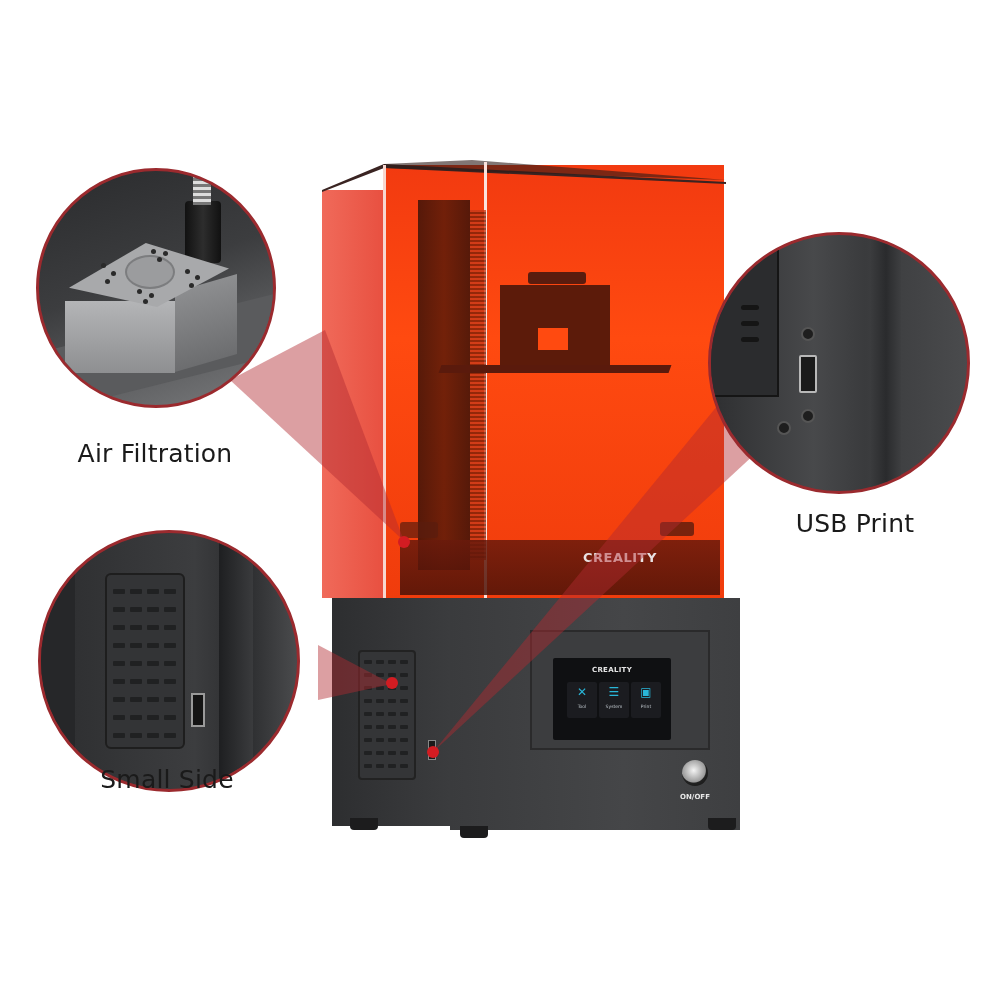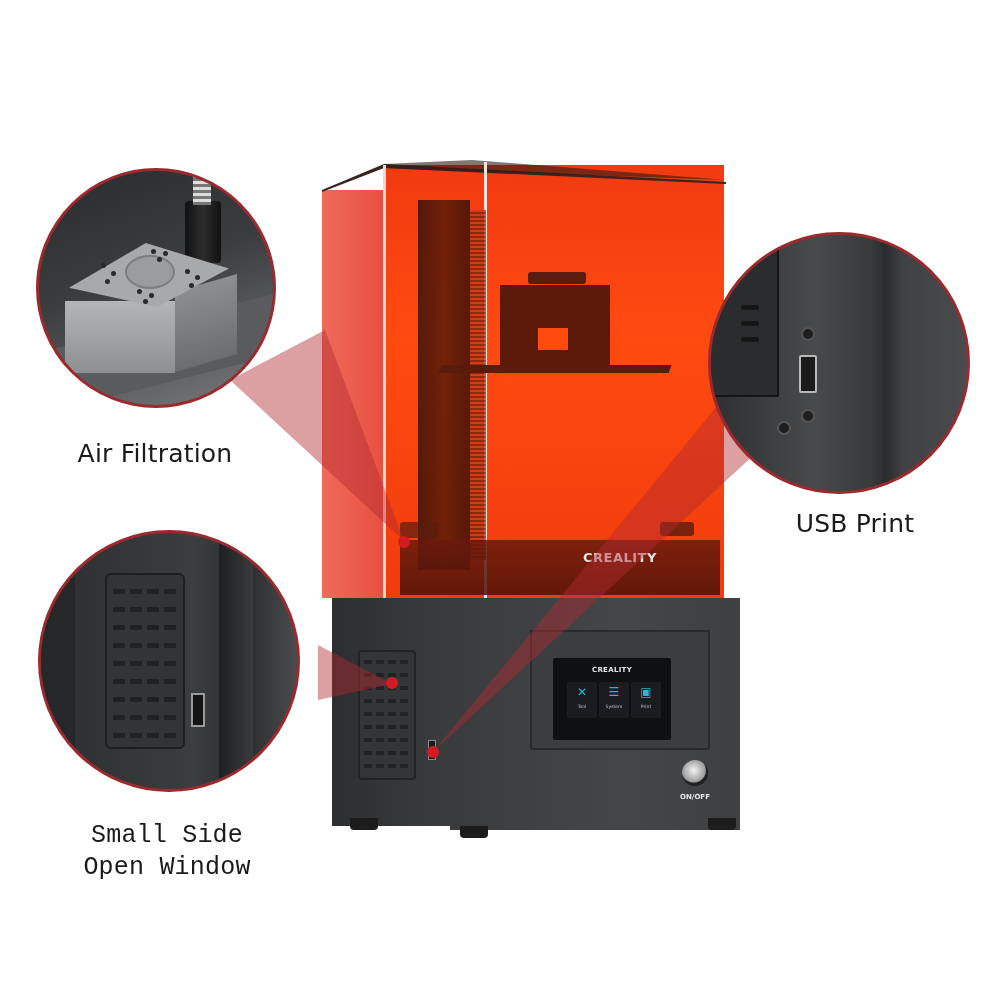--- a/index.html
+++ b/index.html
@@ -210,16 +210,15 @@
       <div class="vent" style="left: 40px; top: 140px; width: 12px; height: 5px;"></div>
       <div class="vent" style="left: 57px; top: 140px; width: 12px; height: 5px;"></div>
       <div class="vent" style="left: 6px; top: 158px; width: 12px; height: 5px;"></div>
       <div class="vent" style="left: 23px; top: 158px; width: 12px; height: 5px;"></div>
       <div class="vent" style="left: 40px; top: 158px; width: 12px; height: 5px;"></div>
       <div class="vent" style="left: 57px; top: 158px; width: 12px; height: 5px;"></div>
     </div>
   <div class="abs" style="left:150px;top:160px;width:10px;height:30px;border:2px solid #9a9a9a;background:#141414;"></div>
   <div class="abs" style="left:178px;top:0;width:34px;height:262px;background:linear-gradient(90deg,#1e1f21,#3a3b3d);"></div>
 </div>
-<div class="label" style="left:62px;top:820px;width:210px;font-family:Liberation Mono, monospace;">
+<div class="label" style="left:62px;top:764px;width:210px;">
   <div>Small Side</div>
-  <div>Open Window</div>
 </div>
 
 </body></html>

